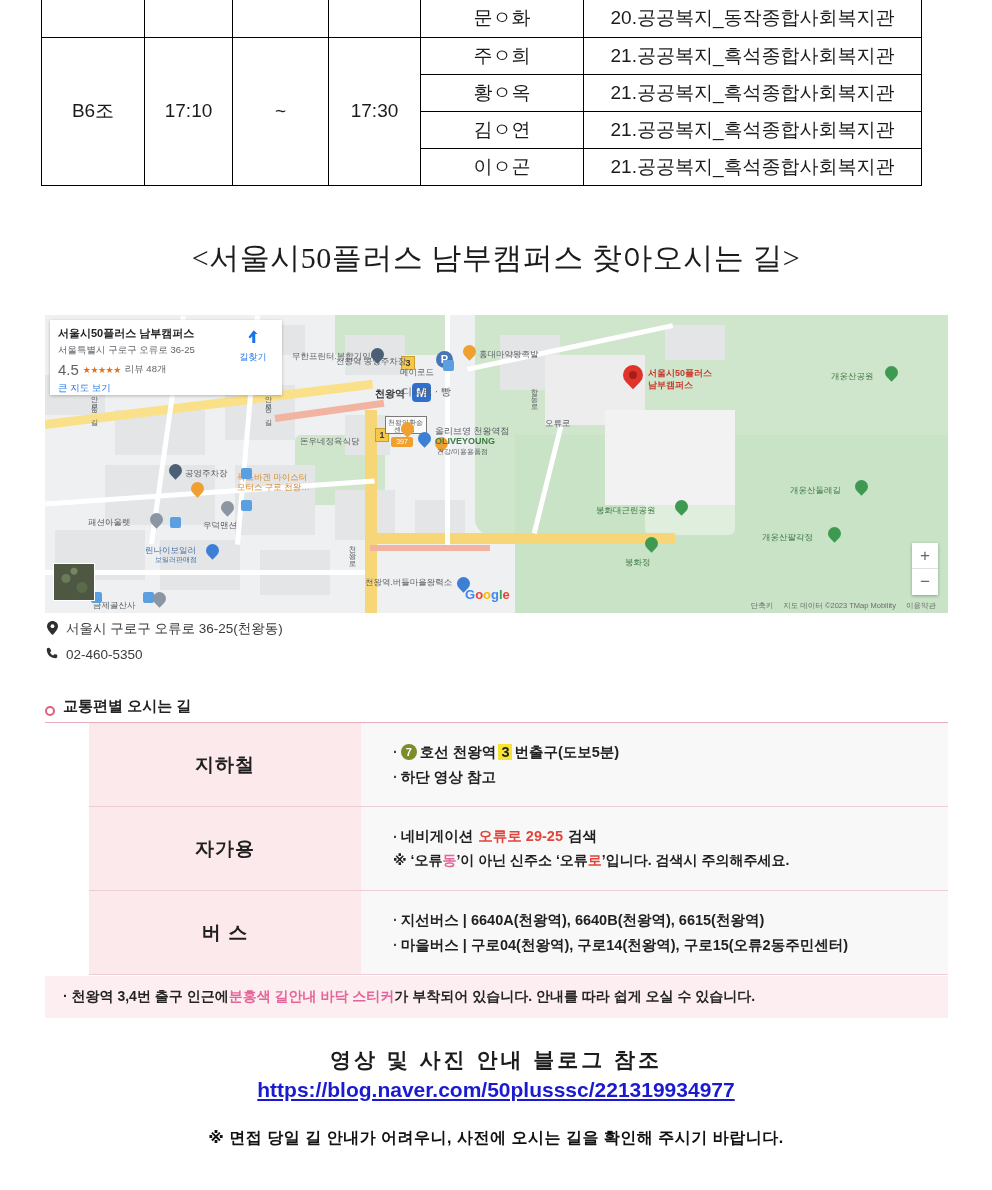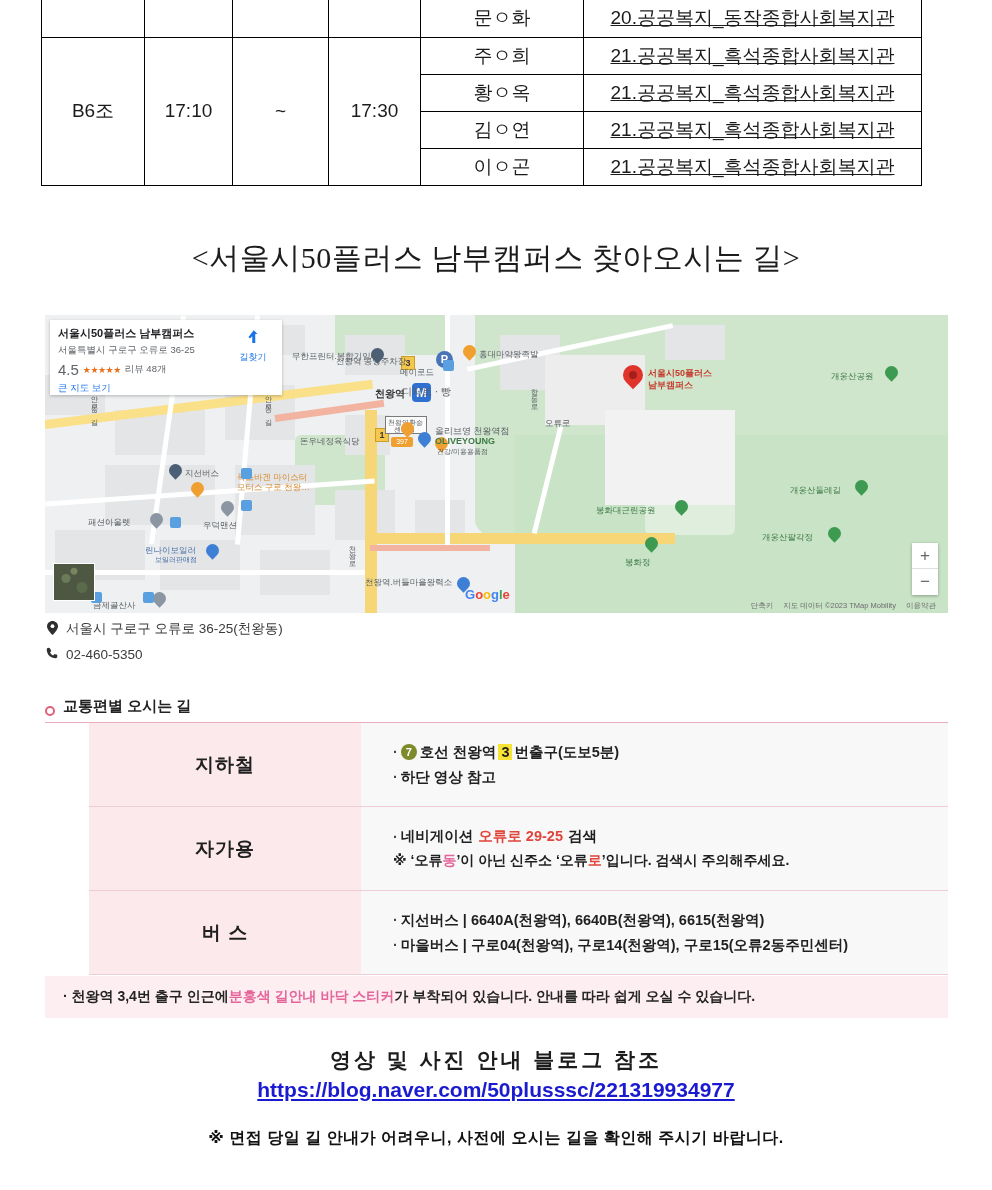--- a/index.html
+++ b/index.html
@@ -28,21 +28,21 @@
     font-family: "Liberation Sans", sans-serif;
     padding: 0 2px;
     white-space: nowrap;
   }
   table.sched tr:first-child td { border-top: none; }
   .c-grp { width: 103px; }
   .c-st  { width: 88px; }
   .c-tl  { width: 96px; }
   .c-et  { width: 92px; }
   .c-nm  { width: 163px; }
-  .c-org { width: 338px; text-decoration: underline; }
+  .c-org { width: 338px; }
   .blank { border-left: 1px solid #000; }
 
   
   .sec-title {
     position: absolute; left: 0; top: 238px; width: 992px;
     text-align: center;
     font-family: "Liberation Serif", "DejaVu Serif", serif;
     font-size: 30px;
     color: #1c1c1c;
     letter-spacing: 0.5px;
@@ -413,21 +413,21 @@
     <div class="mlabel" style="left:247px; top:36px;">무한프린터.복합기임대</div>
 
     <div class="pin food-pin" style="left:390px; top:122px;"></div>
     <div class="mlabel" style="left:355px; top:52px;">메이로드</div>
     <div class="mlabel" style="left:357px; top:70px; font-size:10px;">디저트 · 빵</div>
 
     <div class="pin food-pin" style="left:356px; top:107px;"></div>
     <div class="mlabel" style="left:255px; top:121px;">돈우네정육식당</div>
 
     <div class="pin navy-pin" style="left:124px; top:149px;"></div>
-    <div class="mlabel" style="left:140px; top:153px;">지선버스</div>
+    <div class="mlabel" style="left:140px; top:153px;">공영주차장</div>
 
     <div class="mlabel" style="left:192px; top:157px; color:#d88a2e;">폭스바겐 마이스터</div>
     <div class="mlabel" style="left:192px; top:167px; color:#d88a2e;">모터스 구로 천왕…</div>
     <div class="pin food-pin" style="left:146px; top:167px;"></div>
 
     <div class="pin grey-pin" style="left:105px; top:198px;"></div>
     <div class="mlabel" style="left:43px; top:202px;">패션아울렛</div>
 
     <div class="pin grey-pin" style="left:176px; top:186px;"></div>
     <div class="mlabel" style="left:158px; top:205px;">우덕맨션</div>

